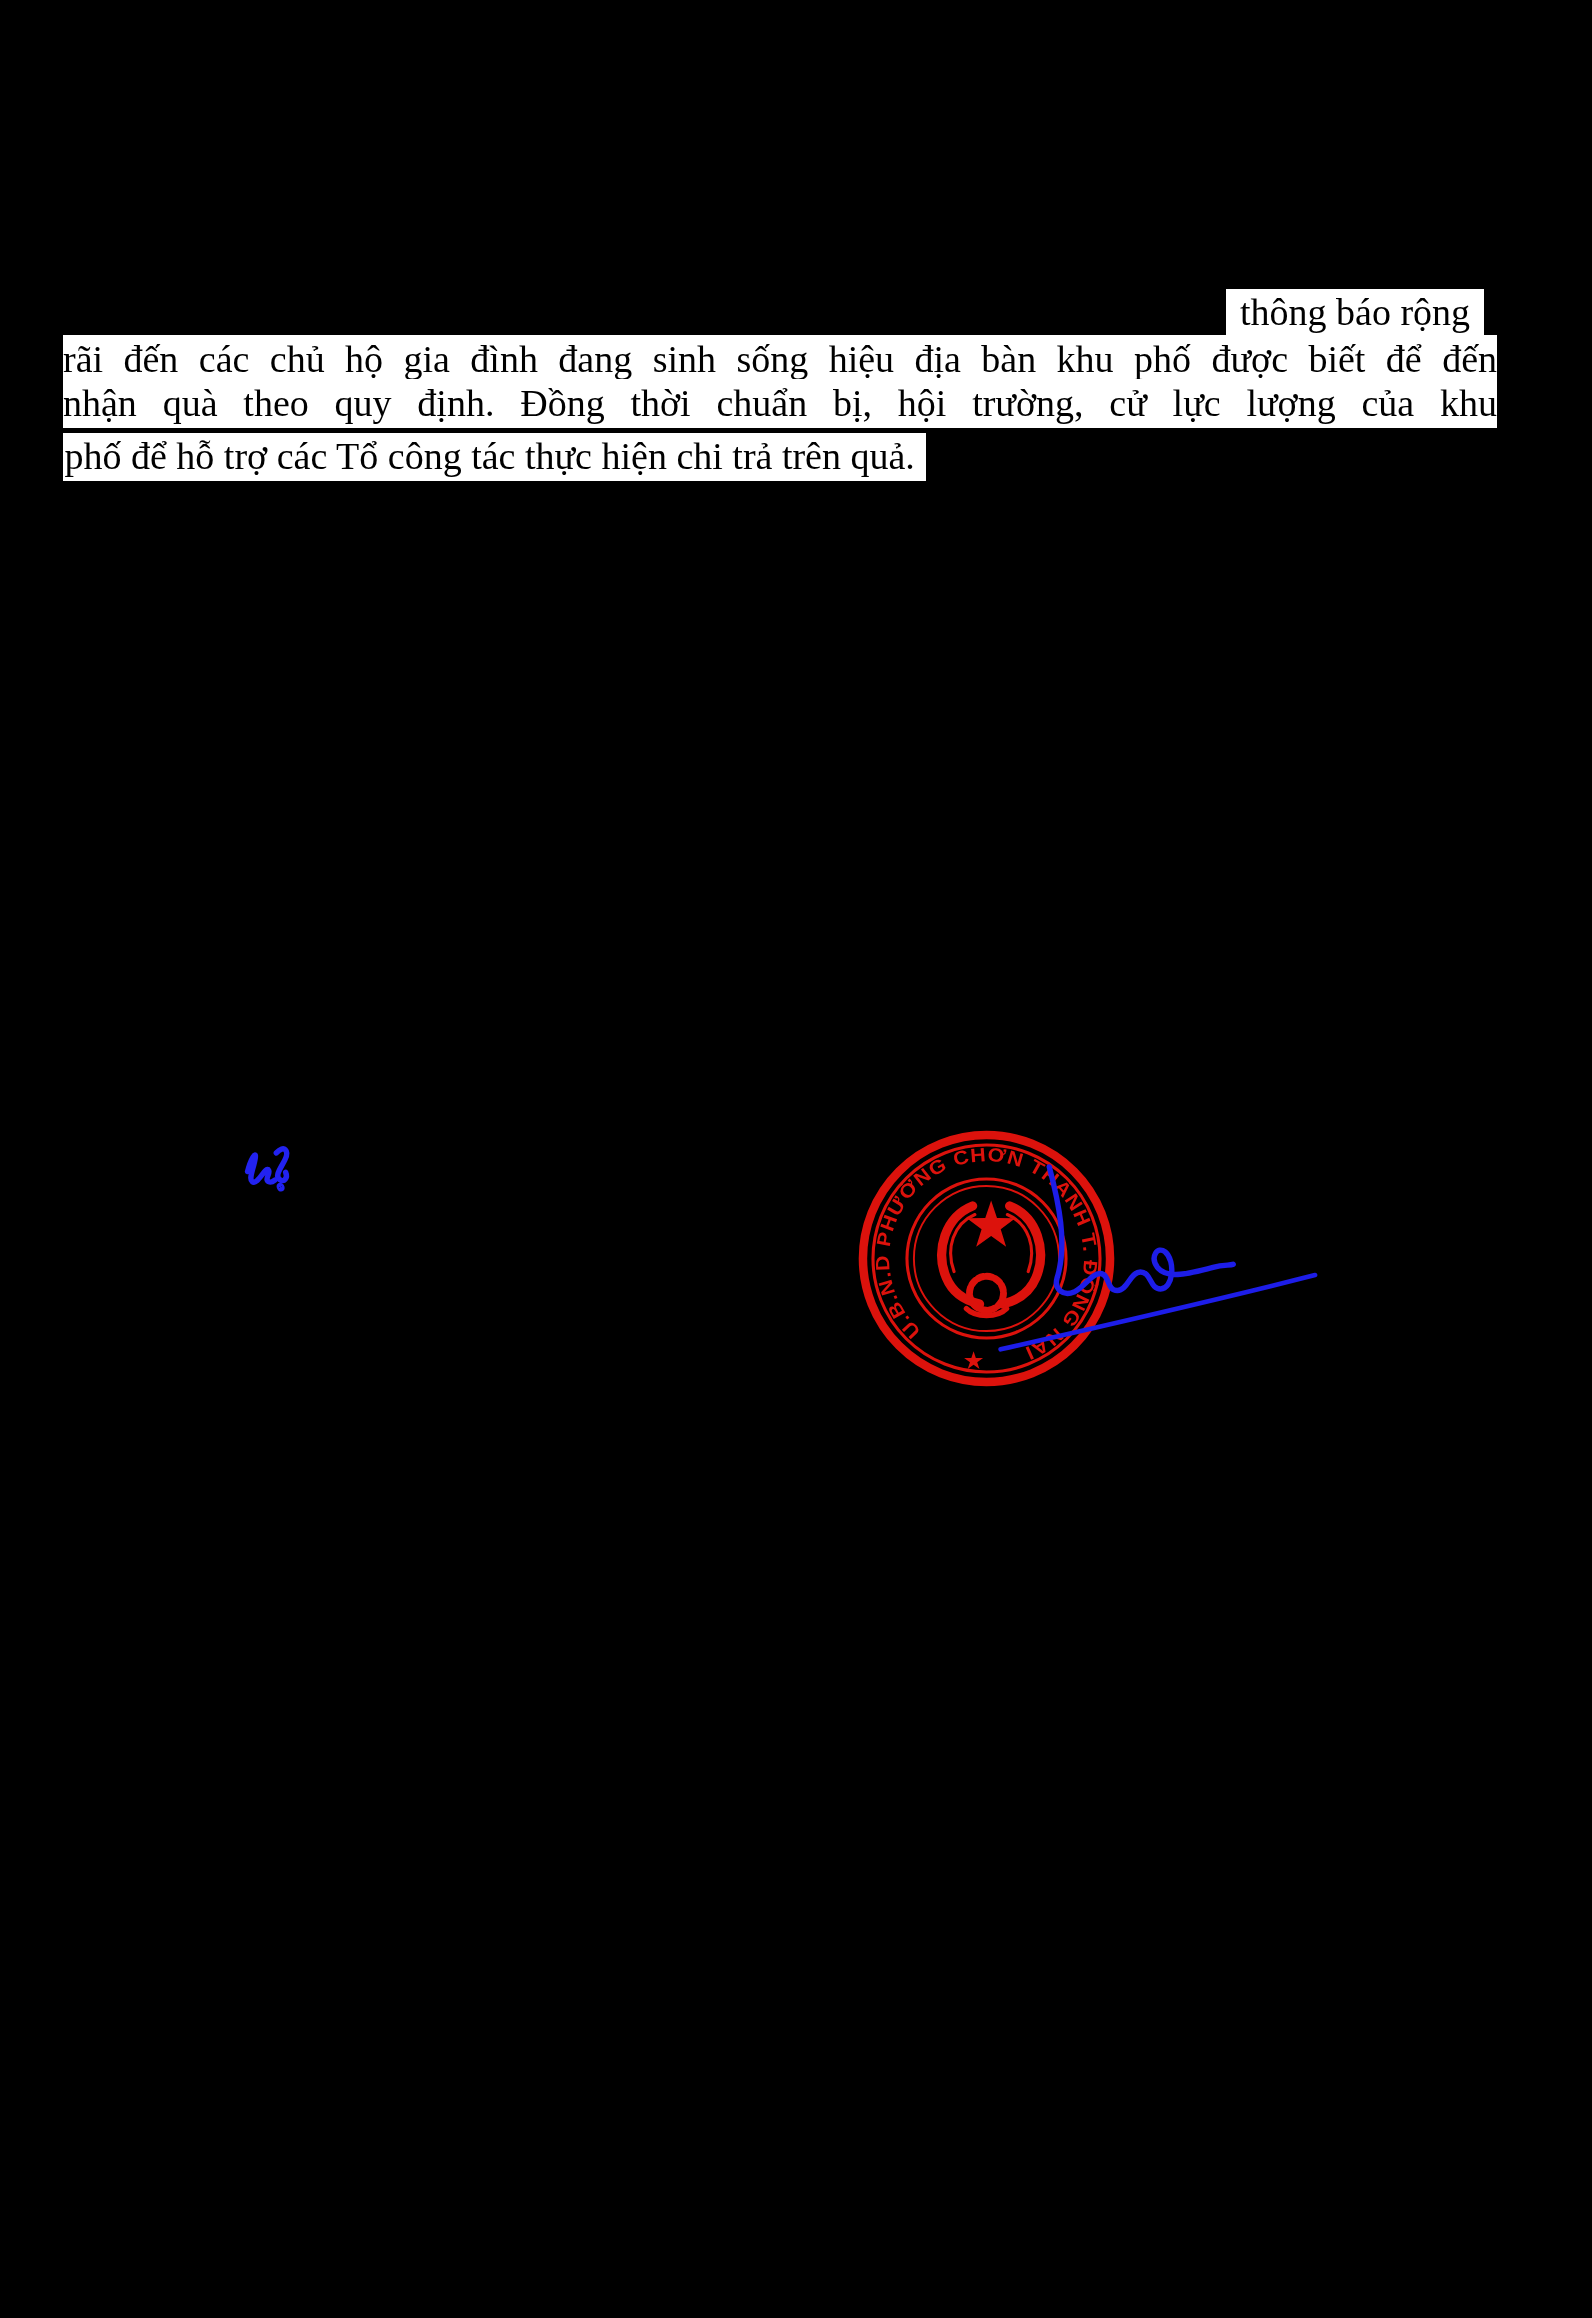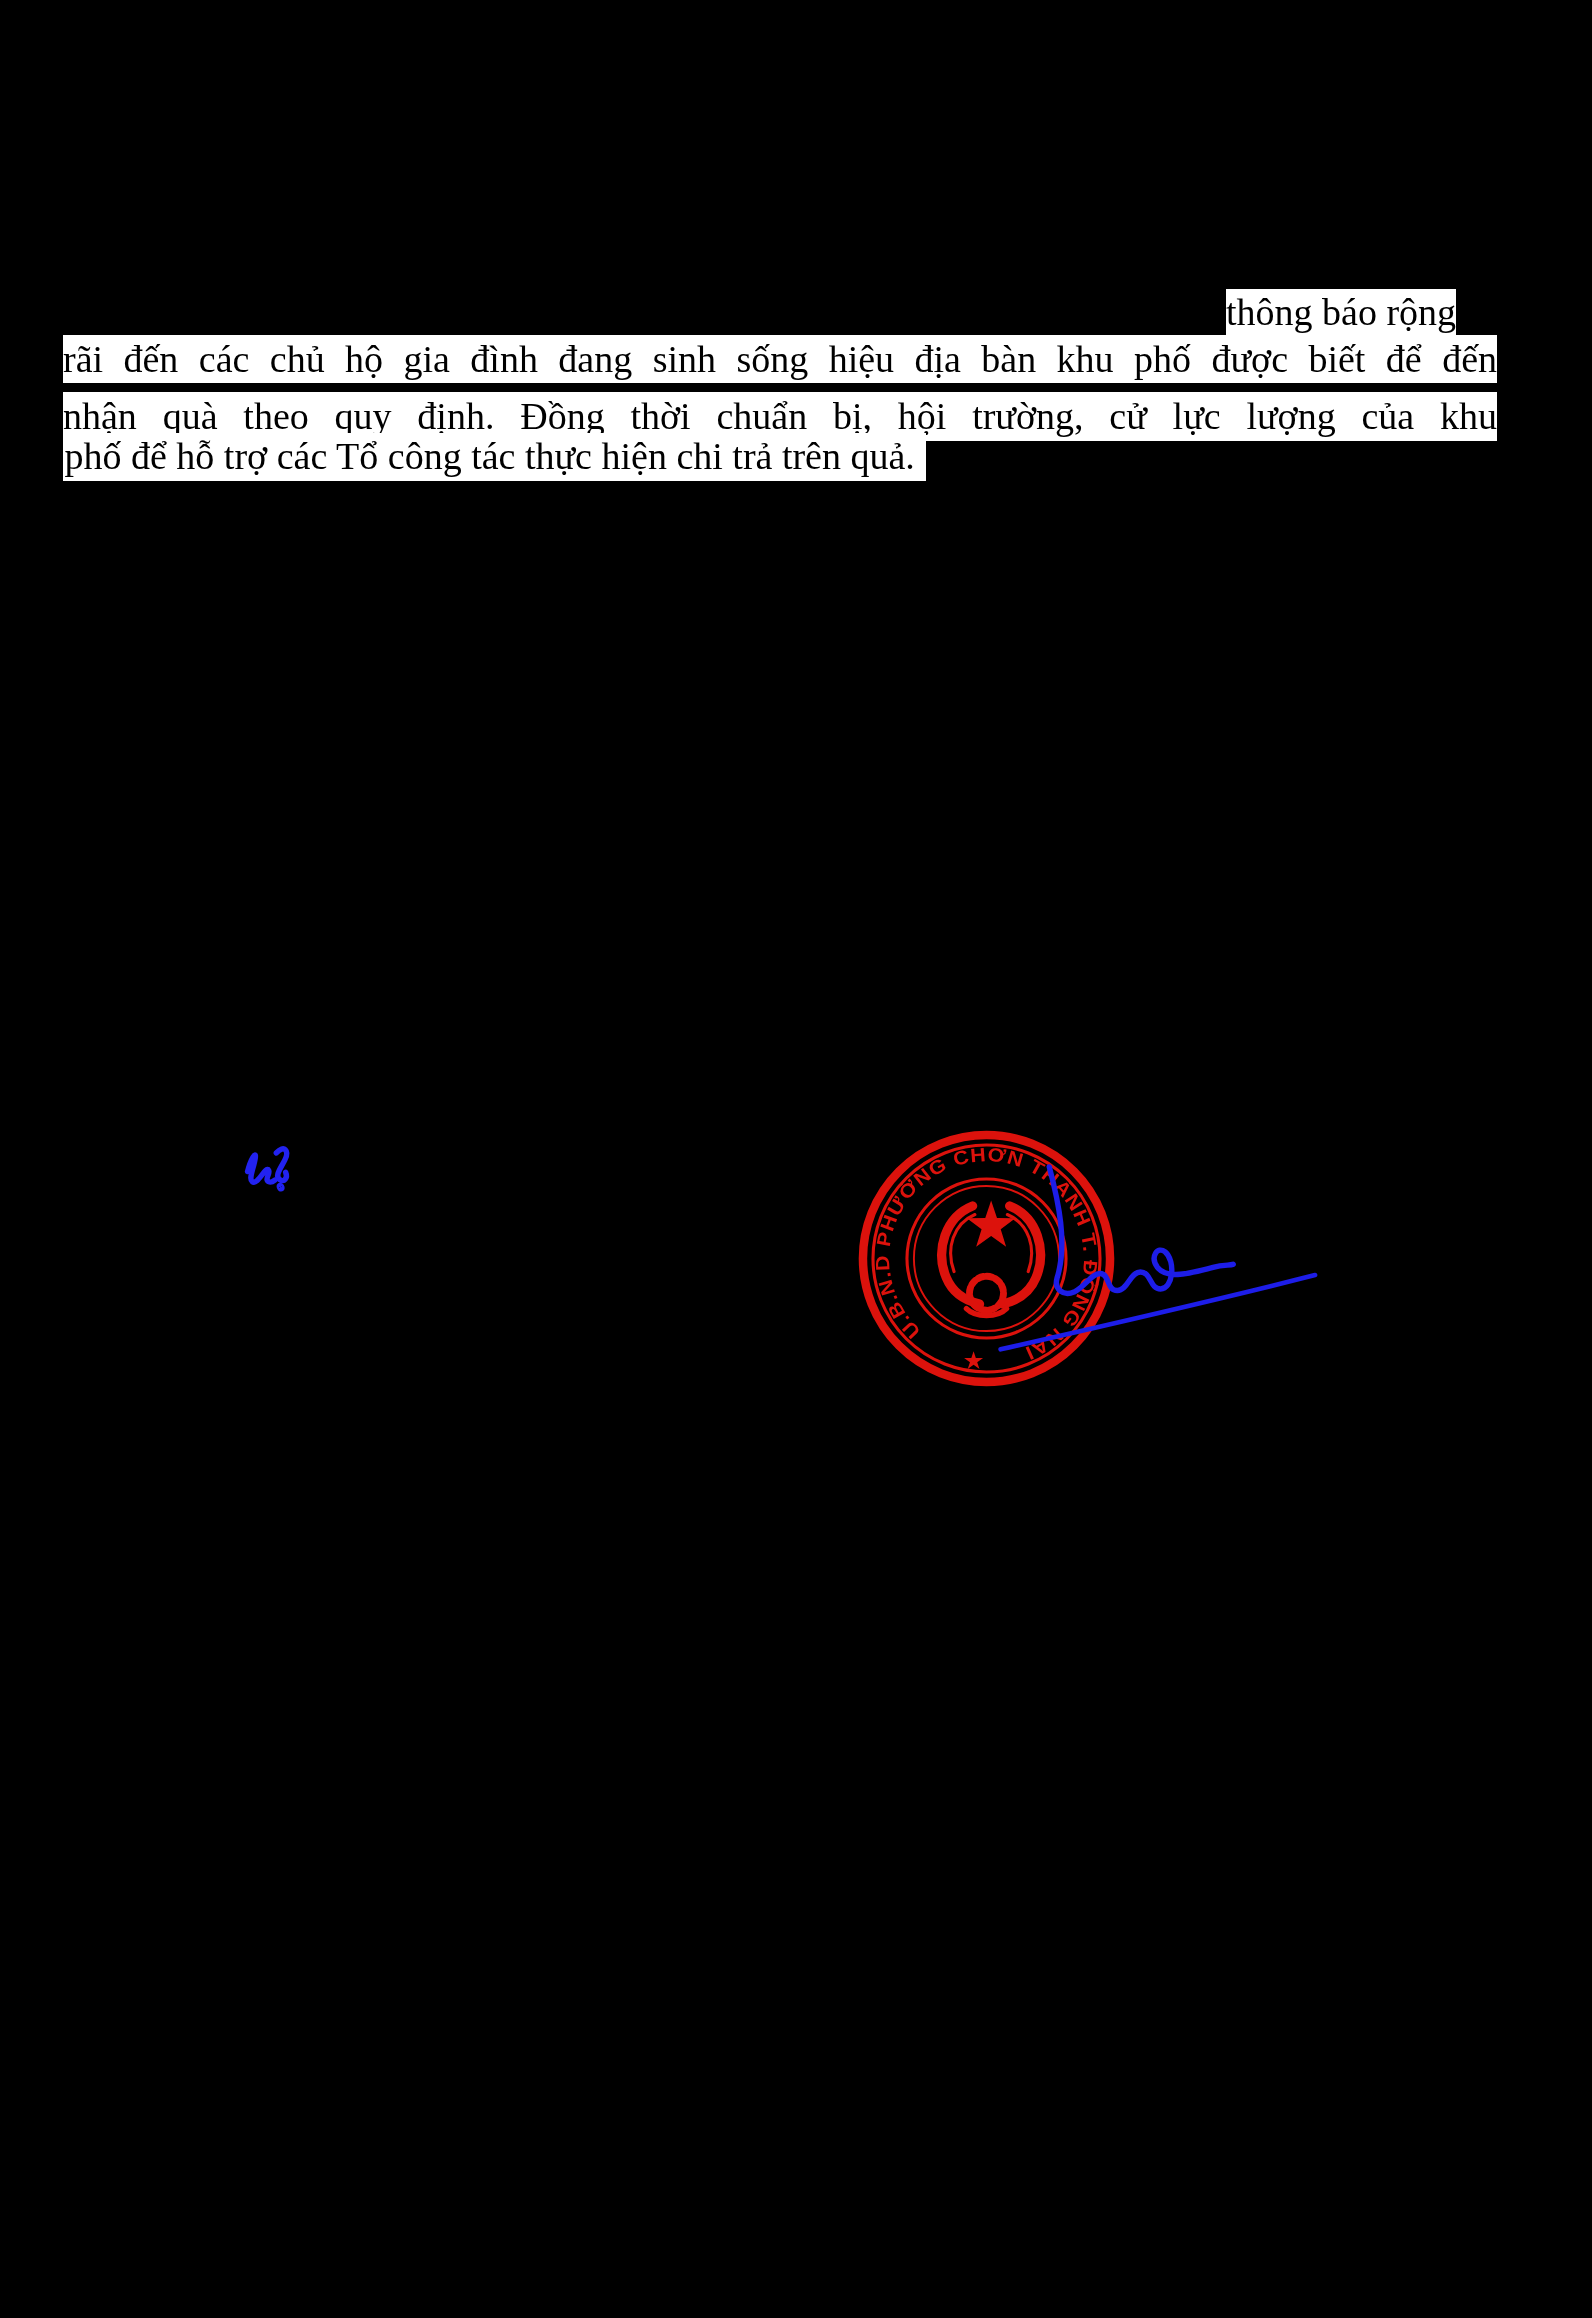--- a/index.html
+++ b/index.html
@@ -8,28 +8,28 @@
     background:#000;overflow:hidden;
     font-family:"Liberation Serif","DejaVu Serif",serif;
   }
   .hl-line{
     position:absolute;
     background:#fff;color:#000;
     font-size:38px;
   }
   .hl-frag{ 
     left:1226px;top:289px;height:46px;line-height:46px;
-    padding:0 0;white-space:nowrap;text-align:center;
+    padding:0 14px;white-space:nowrap;text-align:center;
   }
   .hl-just-2{
     left:63px;top:335px;width:1434px;height:48px;line-height:48px;
     text-align:justify;text-align-last:justify;
   }
   .hl-just-3{
-    left:63px;top:392px;width:1434px;height:49px;line-height:49px;
+    left:63px;top:379px;width:1434px;height:49px;line-height:49px;
     text-align:justify;text-align-last:justify;
   }
   .hl-last{
     left:63px;top:433px;height:48px;line-height:46px;
     padding:0 10.8px 0 1.5px;white-space:nowrap;
   }
   .stamp-svg{position:absolute;left:856px;top:1128px;width:261px;height:261px;opacity:.95;}
   .sig-svg{position:absolute;left:958px;top:1136px;width:402px;height:255px;}
   .initials-svg{position:absolute;left:232px;top:1135px;width:70px;height:70px;}
   .stamp-ring-text{

